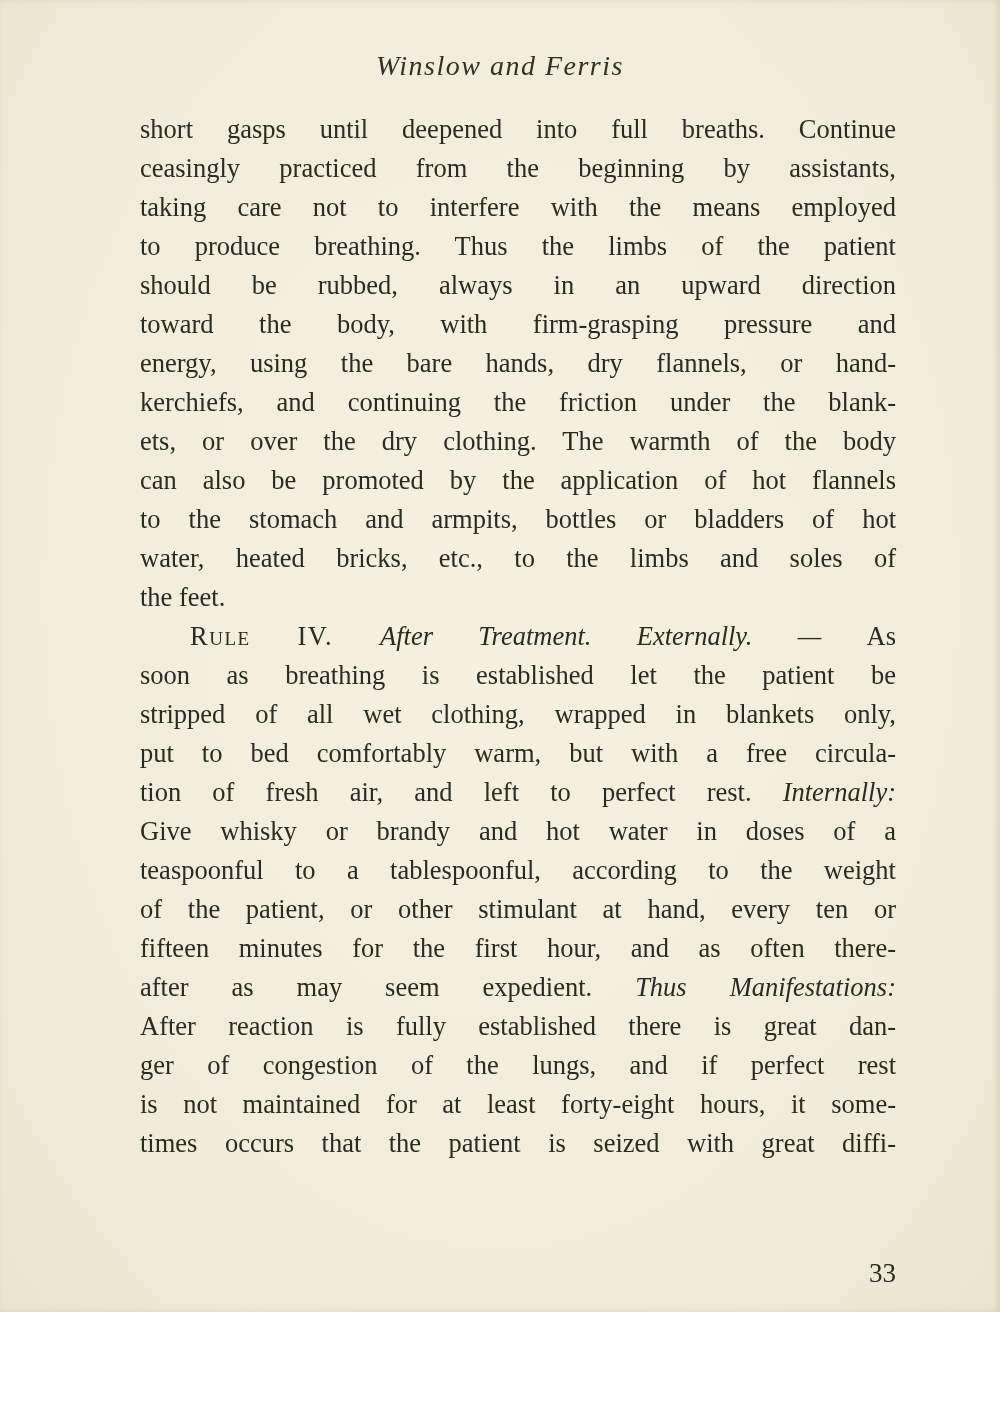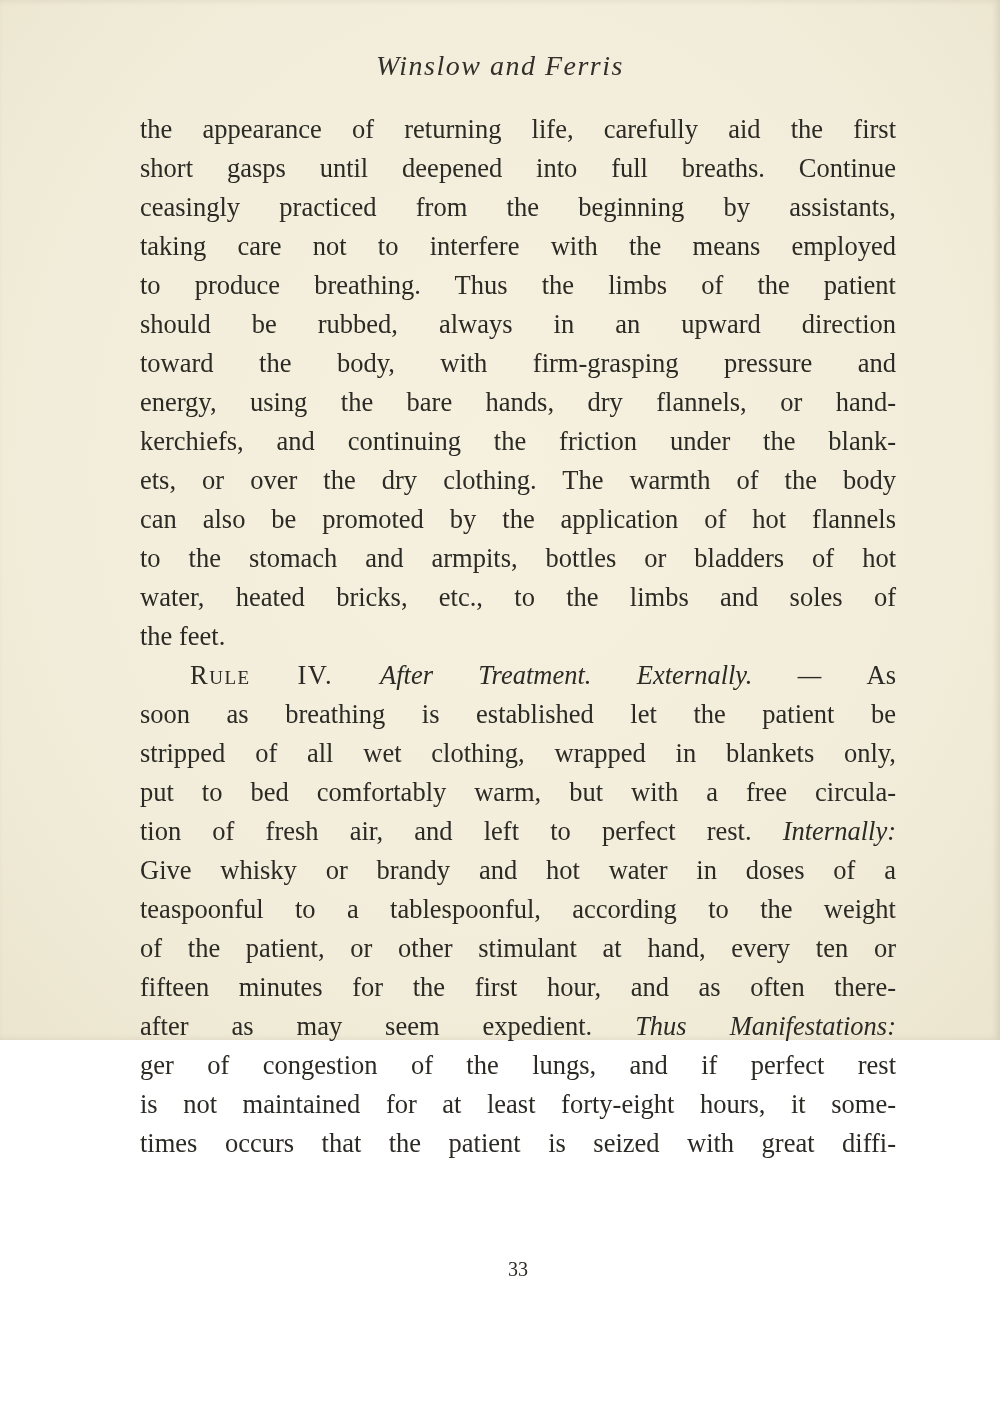--- a/index.html
+++ b/index.html
@@ -7,21 +7,21 @@
     padding: 0;
   }
   body {
     width: 1000px;
     height: 1416px;
     overflow: hidden;
   }
   .page {
     position: relative;
     width: 1000px;
-    height: 1040px;
+    height: 1312px;
     background: radial-gradient(ellipse at 50% 45%, #f6f1df 0%, #f2edda 65%, #ebe5cf 100%);
     font-family: "Liberation Serif", serif;
     color: #2c2a24;
     box-shadow: inset -3px 0 6px rgba(120,110,90,0.18);
   }
   .running-header {
     text-align: center;
     font-style: italic;
     font-size: 28px;
     padding-top: 50px;
@@ -52,33 +52,32 @@
     margin-top: 16px;
   }
   .i {
     font-style: italic;
   }
   .page-number {
     position: absolute;
     top: 1258px;
     left: 140px;
     width: 756px;
-    text-align: center;
-    font-size: 20px;
+    text-align: right;
+    font-size: 27px;
     color: #2c2a24;
   }
 </style>
 </head>
 <body>
 
 <div class="page">
   <div class="running-header">Winslow and Ferris</div>
 
   <div class="text-block">
-      <div class="line">the appearance of returning life, carefully aid the first</div>
       <div class="line">short gasps until deepened into full breaths.  Continue</div>
       <div class="line">ceasingly practiced from the beginning by assistants,</div>
       <div class="line">taking care not to interfere with the means employed</div>
       <div class="line">to produce breathing.  Thus the limbs of the patient</div>
       <div class="line">should be rubbed, always in an upward direction</div>
       <div class="line">toward the body, with firm-grasping pressure and</div>
       <div class="line">energy, using the bare hands, dry flannels, or hand-</div>
       <div class="line">kerchiefs, and continuing the friction under the blank-</div>
       <div class="line">ets, or over the dry clothing.  The warmth of the body</div>
       <div class="line">can also be promoted by the application of hot flannels</div>
@@ -88,19 +87,20 @@
       <div class="line indent"><span class="sc">Rule IV.  </span><span class="i">After Treatment.  Externally. — </span><span>As</span></div>
       <div class="line">soon as breathing is established let the patient be</div>
       <div class="line">stripped of all wet clothing, wrapped in blankets only,</div>
       <div class="line">put to bed comfortably warm, but with a free circula-</div>
       <div class="line"><span>tion of fresh air, and left to perfect rest.  </span><span class="i">Internally:</span></div>
       <div class="line">Give whisky or brandy and hot water in doses of a</div>
       <div class="line">teaspoonful to a tablespoonful, according to the weight</div>
       <div class="line">of the patient, or other stimulant at hand, every ten or</div>
       <div class="line">fifteen minutes for the first hour, and as often there-</div>
       <div class="line"><span>after as may seem expedient.  </span><span class="i">Thus Manifestations:</span></div>
+      <div class="line">After reaction is fully established there is great dan-</div>
       <div class="line">ger of congestion of the lungs, and if perfect rest</div>
       <div class="line">is not maintained for at least forty-eight hours, it some-</div>
       <div class="line">times occurs that the patient is seized with great diffi-</div>
     </div>
 
   <div class="page-number">33</div>
 </div>
 
 </body></html>

